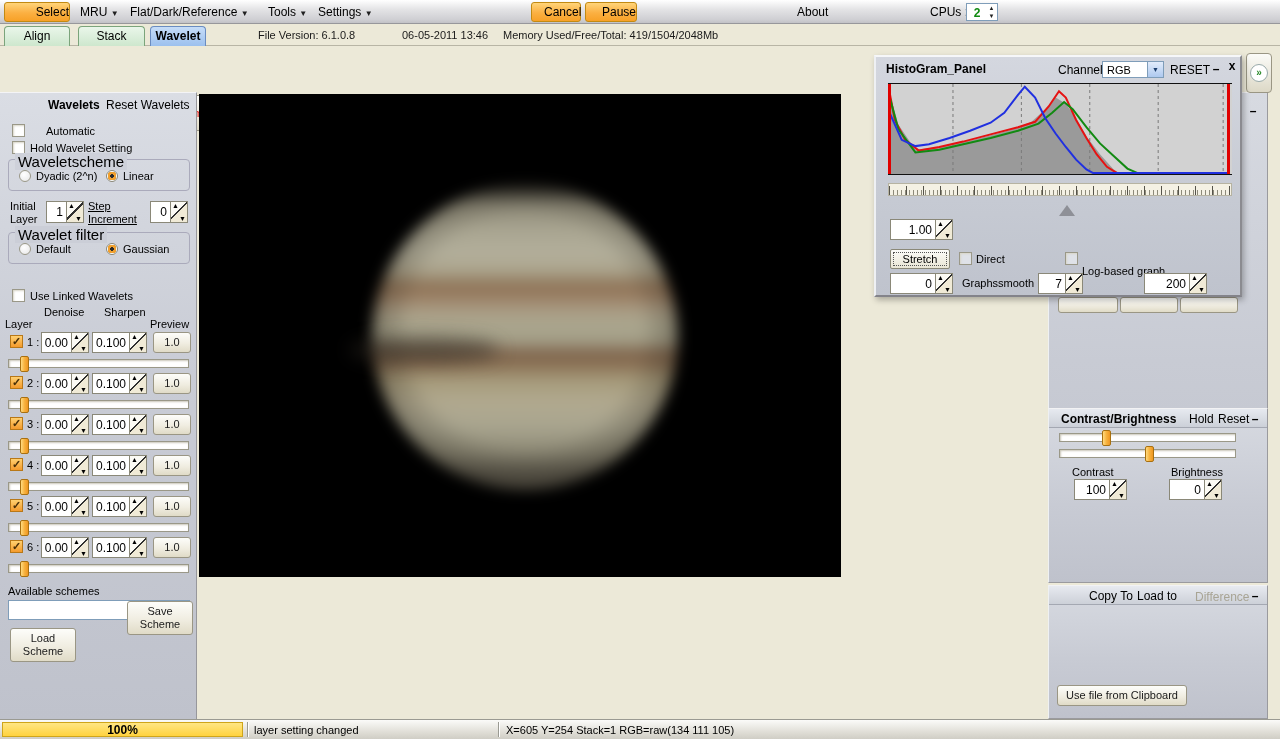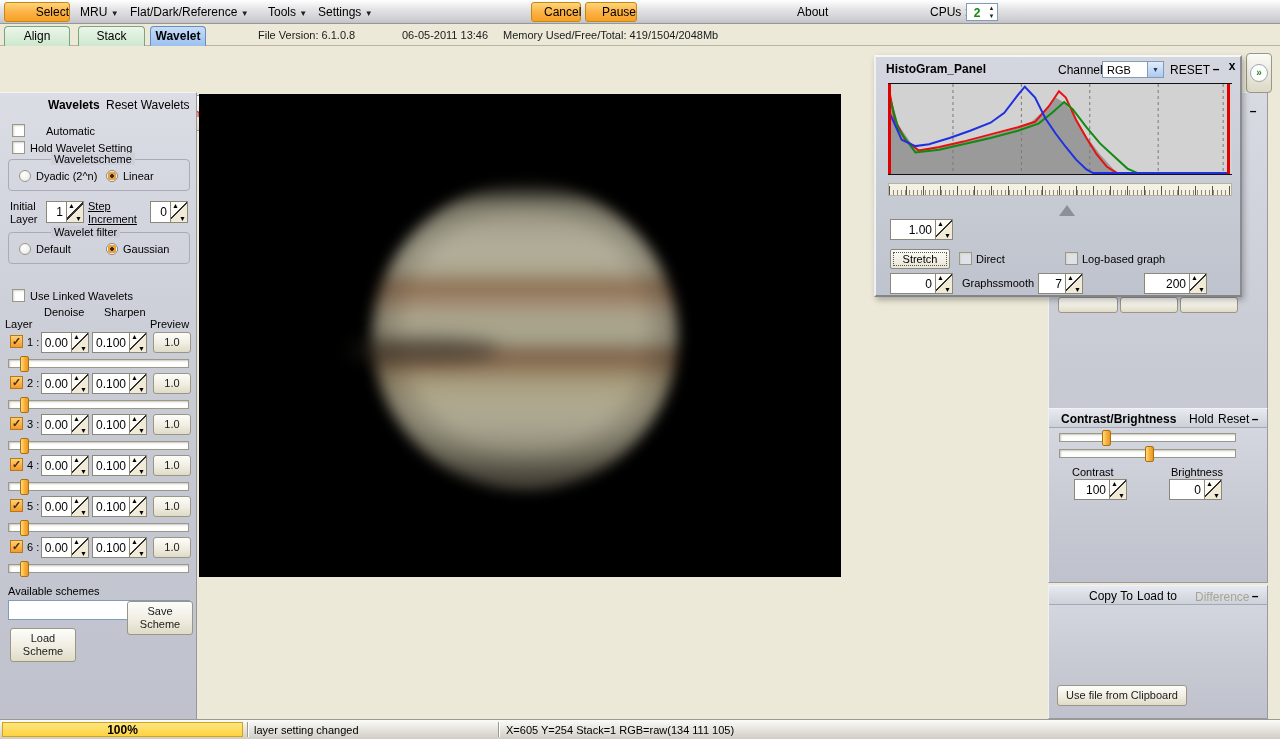--- a/index.html
+++ b/index.html
@@ -66,21 +66,21 @@
     border:1px solid #8a8878; border-left:none; }
   .spin .sbtn .su { position:absolute; left:1px; top:0px; font-size:7px; }
   .spin .sbtn .sd { position:absolute; right:1px; bottom:0px; font-size:7px; }
 
   .slider { position:absolute; height:9px; background:#fff; border:1px solid #9a9888;
     box-shadow:inset 1px 1px 2px #cac7ba; }
   .knob { position:absolute; top:-4px; width:9px; height:16px; border-radius:2px;
     background:linear-gradient(90deg,#ffda80 0%,#f7b23e 50%,#ef9622 100%); border:1px solid #a87010; }
 
   .fieldset { position:absolute; border:1px solid #aab; border-radius:4px; }
-  .fieldset .legend { position:absolute; top:-7px; left:6px; padding:0 3px; font-size:11px;margin-left:36px; }
+  .fieldset .legend { position:absolute; top:-7px; left:6px; padding:0 3px; font-size:15px; }
 
   .xpbtn { position:absolute; background:linear-gradient(180deg,#fdfdfa 0%,#f0ede1 55%,#e0dbc7 100%);
     border:1px solid #9a9684; border-radius:3px; display:flex; align-items:center; justify-content:center;
     text-align:center; line-height:13px; color:#1a1a1a; }
 
   .minbtn { position:absolute; width:12px; height:12px; font-weight:bold; font-size:12px; line-height:9px; text-align:center; }
 
   
   .wpanel { left:0; top:92px; width:197px; height:627px;
     background:linear-gradient(180deg,#dadde4 0%,#c9ccd5 45%,#bfc2cc 100%);
@@ -481,21 +481,21 @@
     <span class="sbtn">
         <span class="su">▲</span>
         <span class="sd">▼</span>
       </span>
   </span>
 
   <div class="stretch-btn">Stretch</div>
   <span class="cb" style="left:83px;top:195px;background:#dfe2e8;"></span>
   <span class="cblabel" style="left:100px;top:196px;">Direct</span>
   <span class="cb" style="left:189px;top:195px;background:#dfe2e8;"></span>
-  <span class="cblabel" style="left:206px;top:196px;">Log-based graph</span>
+  <span class="cblabel" style="left:206px;top:208px;">Log-based graph</span>
 
   <span class="spin" style="left:14px;top:216px;width:63px;height:21px;">
     <input value="0" style="">
     <span class="sbtn">
         <span class="su">▲</span>
         <span class="sd">▼</span>
       </span>
   </span>
   <span class="cblabel" style="left:86px;top:220px;">Graphssmooth</span>
   <span class="spin" style="left:162px;top:216px;width:45px;height:21px;">

